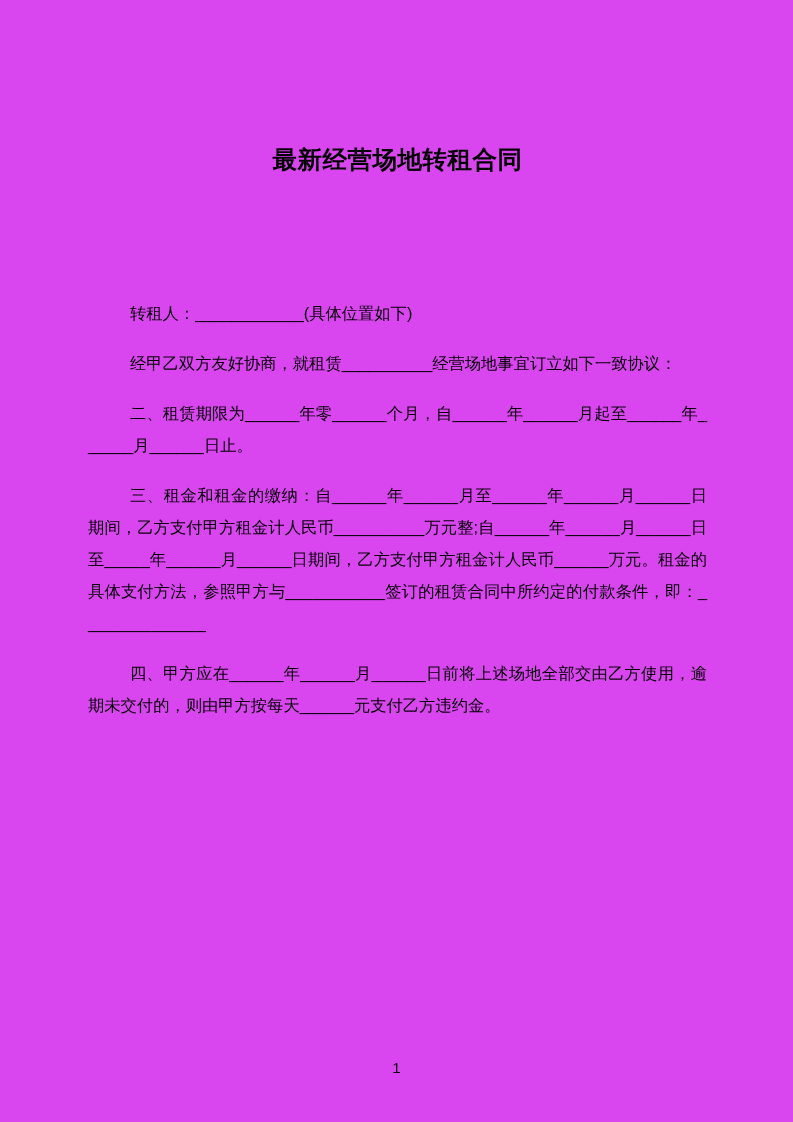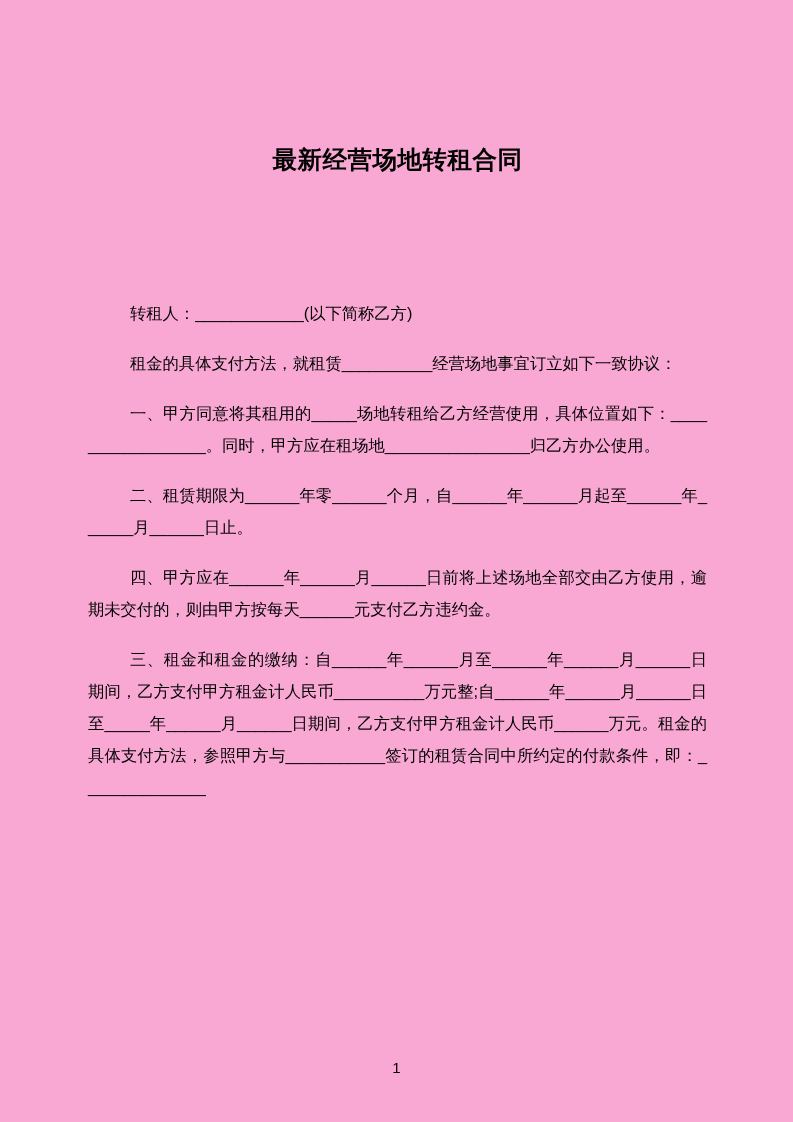--- a/index.html
+++ b/index.html
@@ -5,21 +5,21 @@
   html, body {
     margin: 0;
     padding: 0;
     background: #ffffff;
   }
   .page {
     position: relative;
     width: 793px;
     height: 1122px;
     margin: 0 auto;
-    background: #f9a8d4;
+    background: #d946ef;
     color: #000000;
     font-family: "Liberation Sans", "DejaVu Sans", sans-serif;
     overflow: hidden;
   }
   .content {
     position: absolute;
     left: 88px;
     right: 86px;
     top: 0;
   }
@@ -52,29 +52,28 @@
     line-height: 20px;
   }
 </style>
 </head>
 <body>
 
 <div class="page">
   <div class="content">
     <h1 class="doc-title">最新经营场地转租合同</h1>
 
-    <p class="doc-para first">转租人：____________(以下简称乙方)</p>
+    <p class="doc-para first">转租人：____________(具体位置如下)</p>
 
 
-    <p class="doc-para">租金的具体支付方法，就租赁__________经营场地事宜订立如下一致协议：</p>
+    <p class="doc-para">经甲乙双方友好协商，就租赁__________经营场地事宜订立如下一致协议：</p>
 
-    <p class="doc-para">一、甲方同意将其租用的_____场地转租给乙方经营使用，具体位置如下：_________________。同时，甲方应在租场地________________归乙方办公使用。</p>
 
     <p class="doc-para">二、租赁期限为______年零______个月，自______年______月起至______年______月______日止。</p>
 
+    <p class="doc-para">三、租金和租金的缴纳：自______年______月至______年______月______日期间，乙方支付甲方租金计人民币__________万元整;自______年______月______日至_____年______月______日期间，乙方支付甲方租金计人民币______万元。租金的具体支付方法，参照甲方与___________签订的租赁合同中所约定的付款条件，即：______________</p>
+
     <p class="doc-para">四、甲方应在______年______月______日前将上述场地全部交由乙方使用，逾期未交付的，则由甲方按每天______元支付乙方违约金。</p>
-
-    <p class="doc-para">三、租金和租金的缴纳：自______年______月至______年______月______日期间，乙方支付甲方租金计人民币__________万元整;自______年______月______日至_____年______月______日期间，乙方支付甲方租金计人民币______万元。租金的具体支付方法，参照甲方与___________签订的租赁合同中所约定的付款条件，即：______________</p>
 
   </div>
 
   <div class="page-number">1</div>
 </div>
 
 </body></html>

